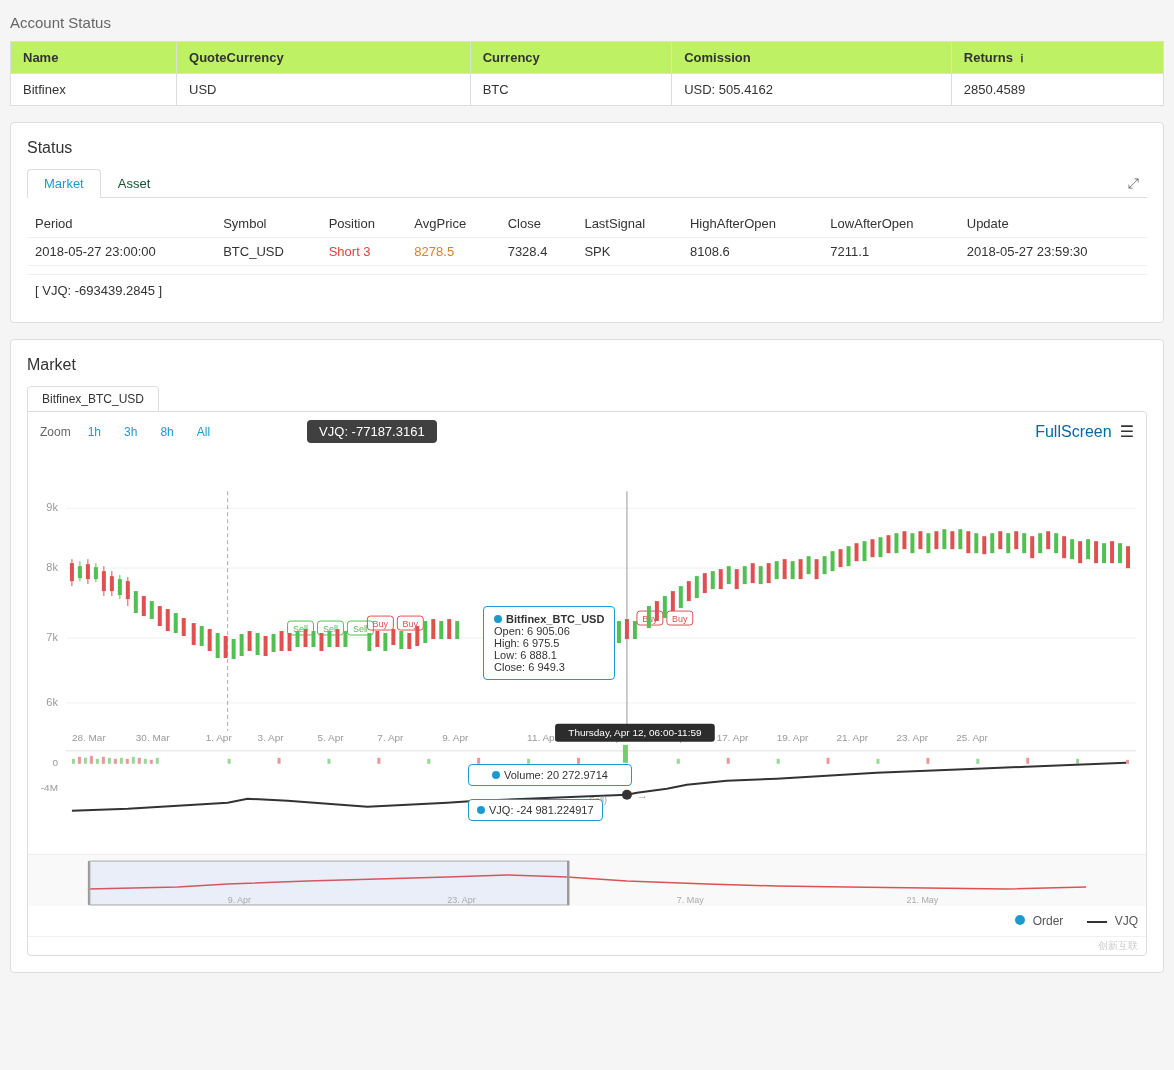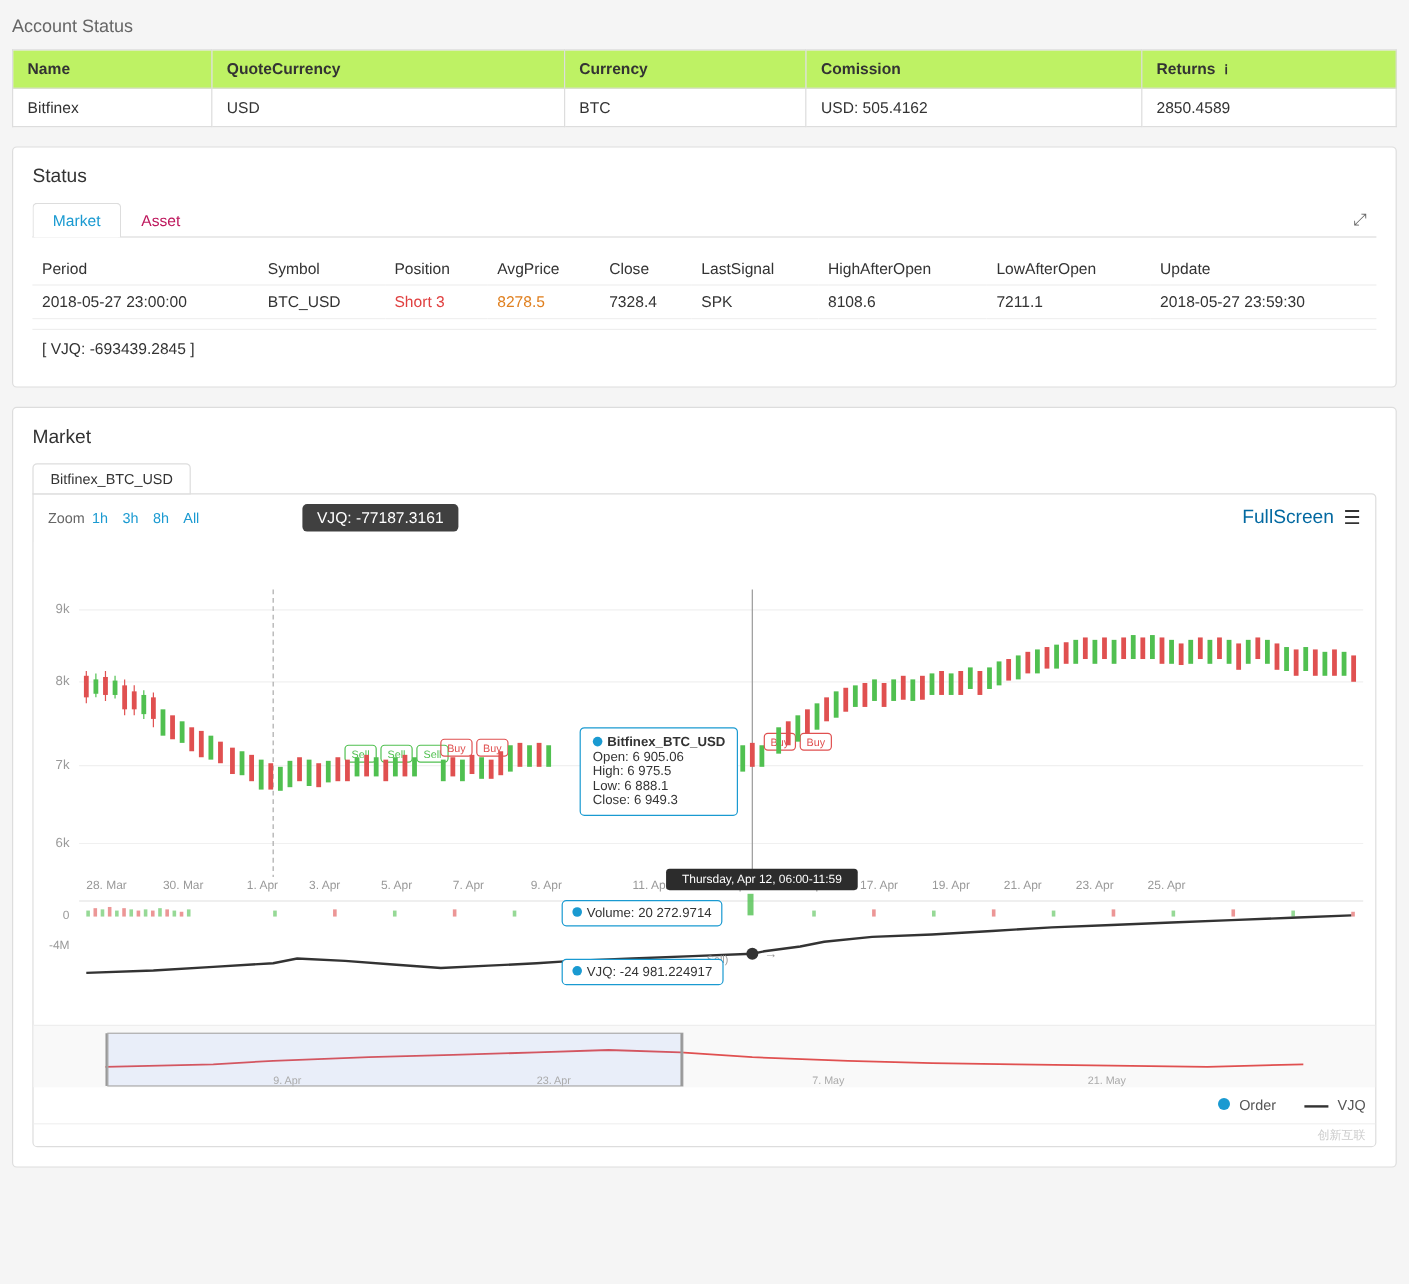--- a/index.html
+++ b/index.html
@@ -32,21 +32,21 @@
     .vjq-note { padding: 8px; font-size: 13px; color: #333; border-top: 1px solid #eee; margin-top: 8px; }
 
     
     .market-box { background: #fff; border: 1px solid #ddd; border-radius: 4px; padding: 16px; }
     .market-title { font-size: 16px; font-weight: normal; color: #333; margin-bottom: 12px; }
 
     .chart-tab { display: inline-block; padding: 5px 14px; border: 1px solid #ddd; border-radius: 4px 4px 0 0; font-size: 12px; background: #fff; color: #333; cursor: pointer; margin-bottom: -1px; }
 
     .chart-container { border: 1px solid #ddd; border-radius: 0 4px 4px 4px; padding: 0; background: #fff; }
 
-    .chart-controls { display: flex; align-items: center; padding: 8px 12px; gap: 0; }
+    .chart-controls { display: flex; align-items: center; padding: 8px 12px; gap: 11px; }
     .zoom-label { font-size: 12px; color: #666; }
     .zoom-btn { font-size: 12px; color: #1a9ad1; cursor: pointer; padding: 2px 6px; }
     .fullscreen-area { margin-left: auto; display: flex; align-items: center; gap: 8px; }
     .fullscreen-btn { font-size: 16px; color: #0369a1; cursor: pointer; }
     .menu-icon { font-size: 16px; color: #333; cursor: pointer; }
 
     .vjq-tooltip { background: #404040; color: #fff; padding: 4px 12px; border-radius: 4px; font-size: 13px; display: inline-block; }
 
     .chart-area { position: relative; width: 100%; }
 
@@ -87,21 +87,21 @@
         <td>USD: 505.4162</td>
         <td>2850.4589</td>
       </tr>
     </tbody>
   </table>
 
   <div class="status-box">
     <div class="status-box-title">Status</div>
     <div class="tabs">
       <div class="tab active">Market</div>
-      <div class="tab inactive" style="color:#be185d;">Asset</div>
+      <div class="tab inactive" style="color:#14532d;">Asset</div>
       <span class="expand-icon">⤢</span>
     </div>
     <table class="status-table">
       <thead>
         <tr>
           <th>Period</th>
           <th>Symbol</th>
           <th>Position</th>
           <th>AvgPrice</th>
           <th>Close</th>
@@ -395,21 +395,21 @@
         
         <div style="position:absolute; top:155px; left:455px; background:#fff; border:1px solid #1a9ad1; border-radius:4px; padding:6px 10px; font-size:11px;">
           <div><span class="info-dot"></span><strong>Bitfinex_BTC_USD</strong></div>
           <div>Open: 6 905.06</div>
           <div>High: 6 975.5</div>
           <div>Low: 6 888.1</div>
           <div>Close: 6 949.3</div>
         </div>
 
         
-        <div style="position:absolute; top:299px; left:440px; background:#fff; border:1px solid #1a9ad1; border-radius:4px; padding:4px 8px; font-size:11px;">
+        <div style="position:absolute; top:313px; left:440px; background:#fff; border:1px solid #1a9ad1; border-radius:4px; padding:4px 23px; font-size:11px;">
           <span class="info-dot"></span><span>Volume: 20 272.9714</span>
         </div>
 
         
         <div style="position:absolute; top:348px; left:440px; background:#fff; border:1px solid #1a9ad1; border-radius:4px; padding:4px 8px; font-size:11px;">
           <span class="info-dot"></span><span>VJQ: -24 981.224917</span>
         </div>
 
       </div>
 

